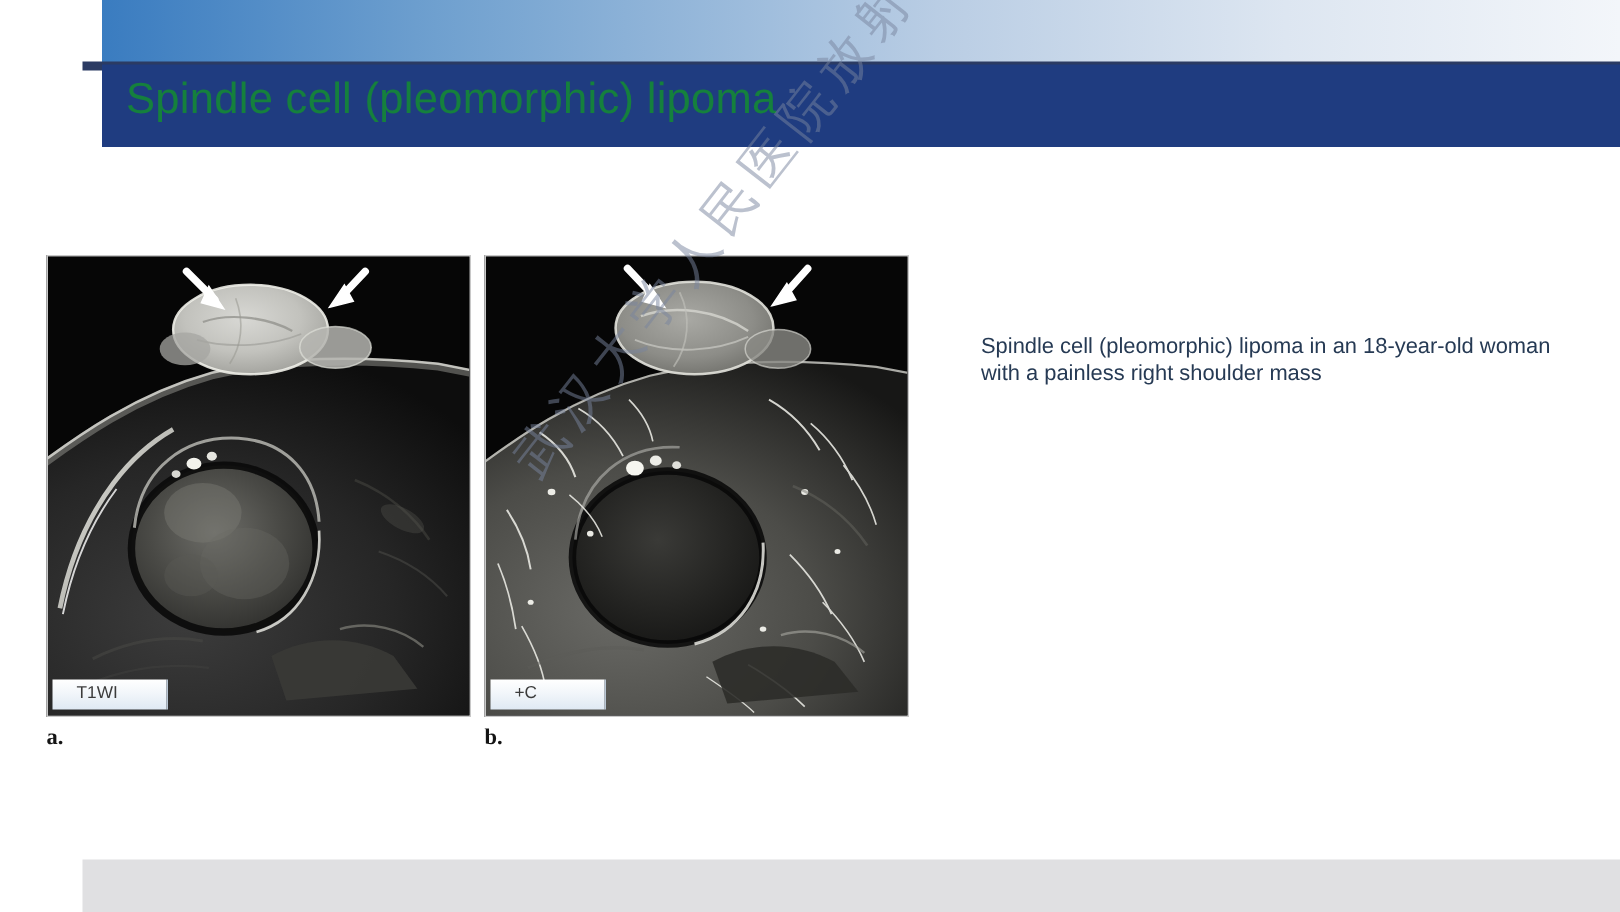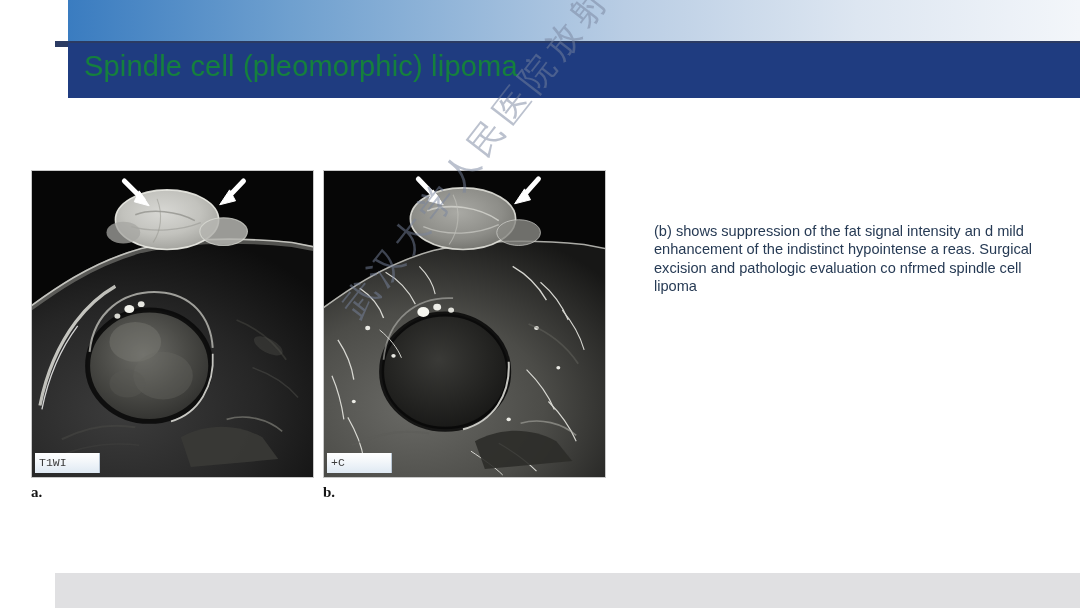--- a/index.html
+++ b/index.html
@@ -74,26 +74,26 @@
     position: absolute;
     left: 0; top: 0; width: 100%; height: 100%;
     display: block;
   }
 
   
   .seq-label {
     position: absolute;
     left: 3px; bottom: 4px;
     min-width: 52px;
-    padding: 3px 8px 4px 4px;
+    padding: 3px 8px 4px 16px;
     background: linear-gradient(to bottom, #ffffff 0%, #f2f6fa 45%, #dfe9f3 100%);
     color: #3b3b3b;
     font-size: 11.5px;
     line-height: 13px;
-    font-family: Liberation Mono, monospace;
+    font-family: Liberation Sans, sans-serif;
     border-right: 1px solid #b9c6d4;
   }
 
   
   .panel-letter {
     position: absolute;
     top: 484px;
     font-size: 15px;
     font-weight: bold;
     color: #141414;
@@ -322,20 +322,20 @@
       </g>
     </g>
   </svg>
   <div class="seq-label">+C</div>
 </div>
 
 <div class="panel-letter" id="letter-a">a.</div>
 <div class="panel-letter" id="letter-b">b.</div>
 
 <div id="caption">
-  <p>(b) shows suppression of the fat signal intensity an d mild enhancement of the indistinct hypointense a reas. Surgical excision and pathologic evaluation co nfrmed spindle cell lipoma</p>
+  <p>Spindle cell (pleomorphic) lipoma in an 18-year-old woman with a painless right shoulder mass</p>
 </div>
 
 <div id="watermark">
   <div id="watermark-text">武汉大学人民医院放射科</div>
 </div>
 
 <div id="footer-band"></div>
 
 </body></html>

